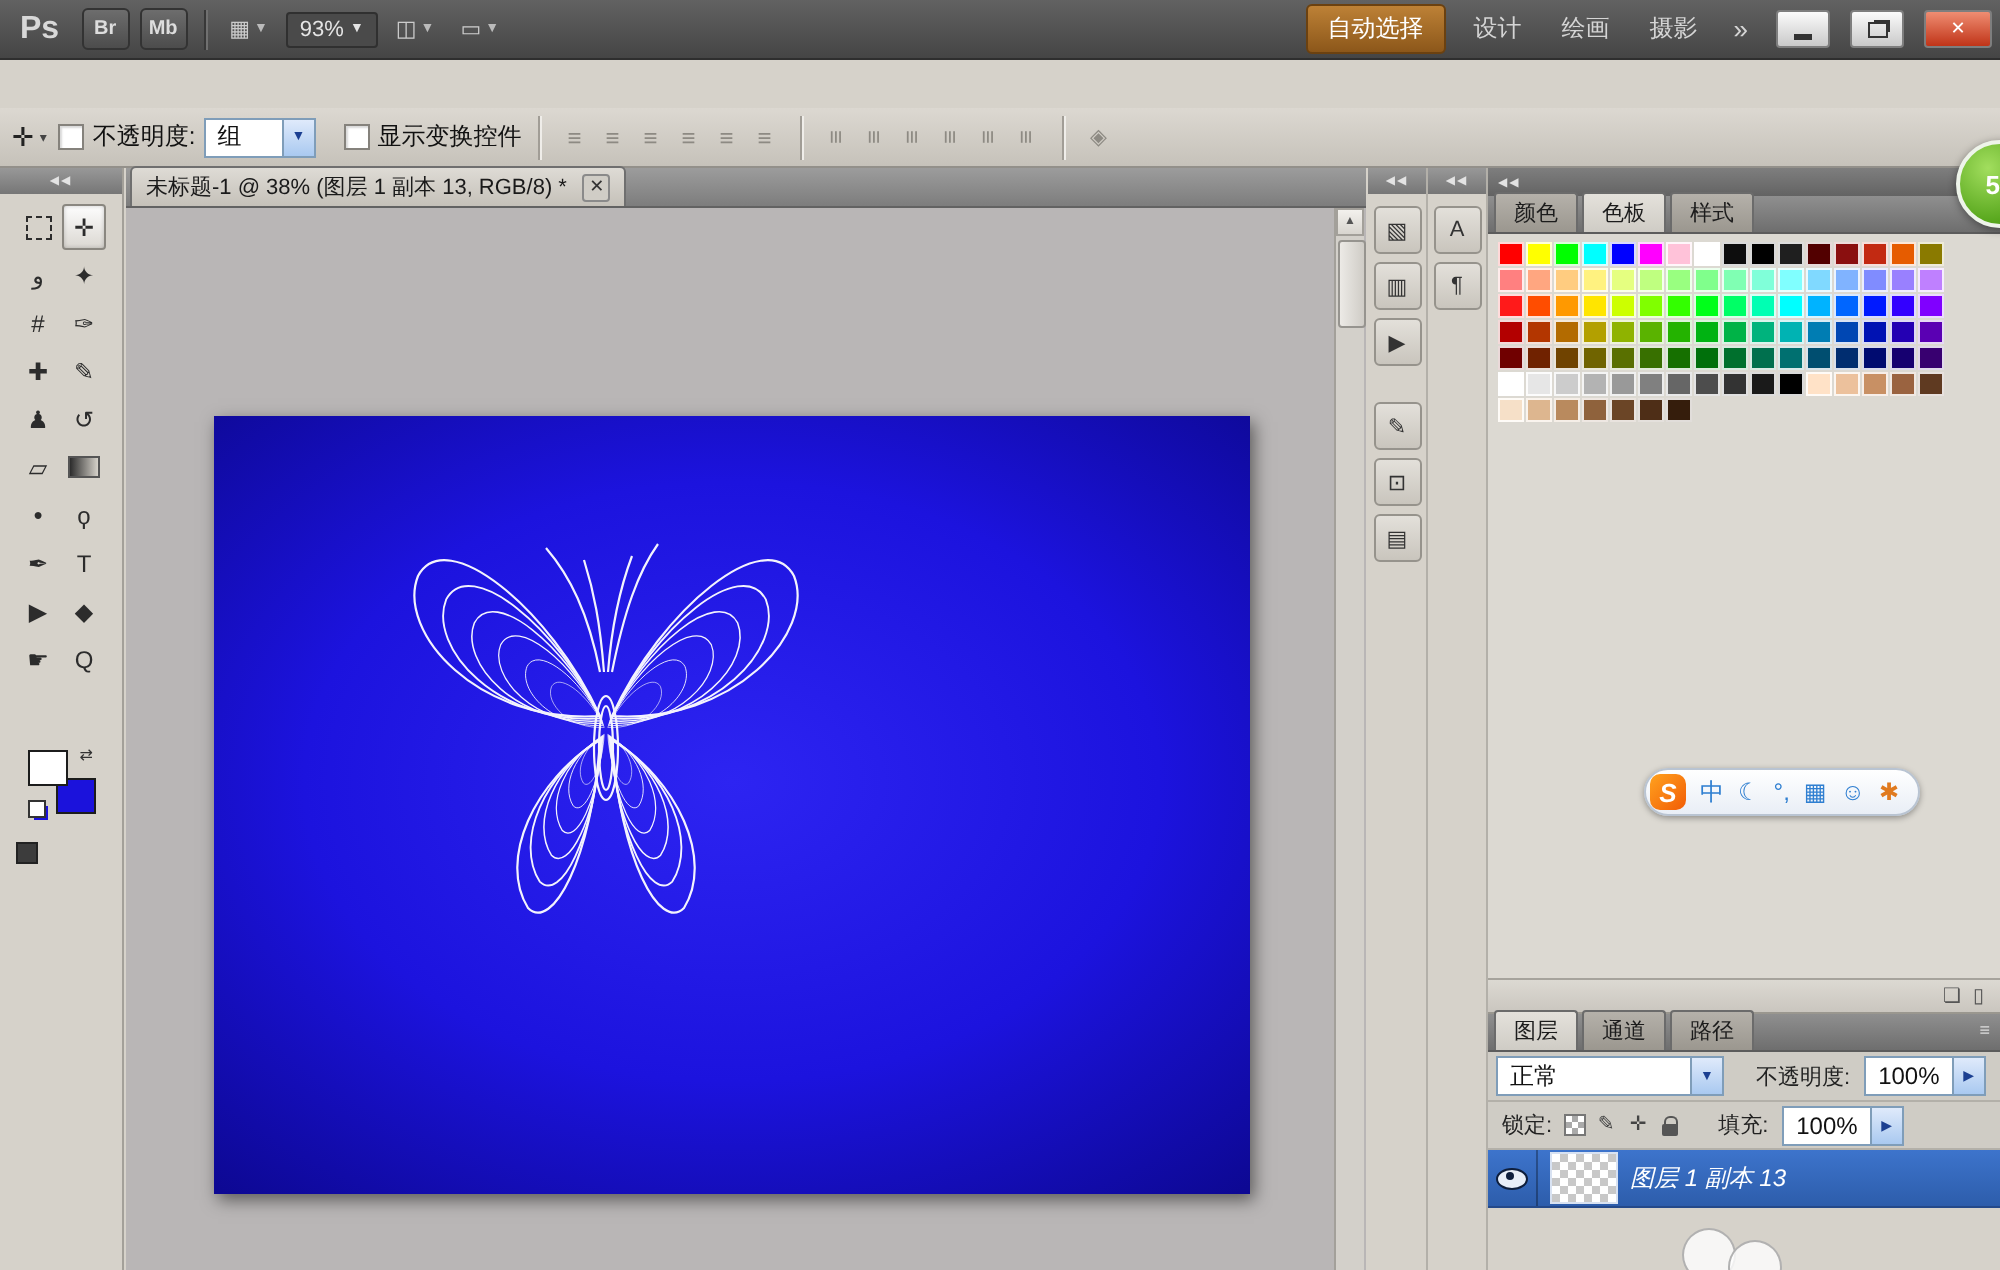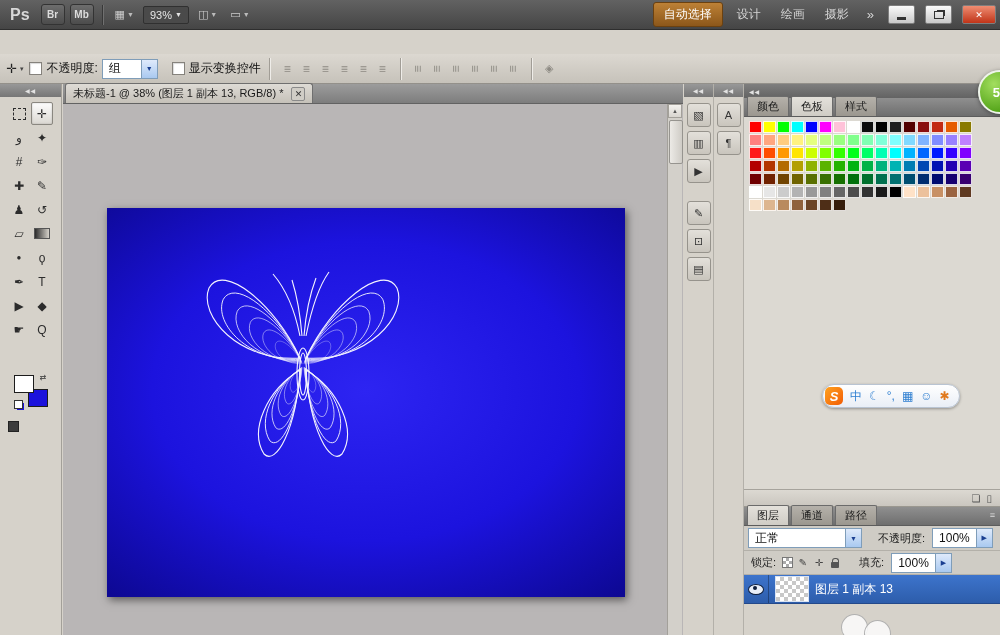--- a/index.html
+++ b/index.html
@@ -139,21 +139,21 @@
   #layerrow{height:28px;background:linear-gradient(#3d74cc,#2d5dab);display:flex;align-items:center;
             border-bottom:1px solid #24498a;}
   .eye-cell{width:24px;height:100%;display:flex;align-items:center;justify-content:center;
             border-right:1px solid rgba(0,0,0,.3);}
   .eye{width:14px;height:9px;border:1px solid #0e1e3c;border-radius:50%;position:relative;background:#e8eef8;}
   .eye::after{content:'';position:absolute;left:4px;top:1.5px;width:4px;height:4px;background:#0e1e3c;border-radius:50%;}
   .layer-thumb{width:32px;height:24px;margin:0 6px;border:1px solid #d8e2f2;background-color:#fff;
     background-image:linear-gradient(45deg,#c8c8c8 25%,transparent 25%,transparent 75%,#c8c8c8 75%),
                      linear-gradient(45deg,#c8c8c8 25%,transparent 25%,transparent 75%,#c8c8c8 75%);
     background-size:8px 8px;background-position:0 0,4px 4px;}
-  .layer-name{color:#fff;font-size:12px;}
+  .layer-name{color:#fff;font-size:12px;font-style:italic;}
   
   #sogou{position:absolute;left:822px;top:384px;height:22px;display:flex;align-items:center;gap:7px;
          background:linear-gradient(#ffffff,#e9eef6);border:1px solid #b9c4d2;border-radius:12px;
          padding:0 9px 0 2px;box-shadow:0 1px 3px rgba(0,0,0,.35);}
   .sogou-logo{width:18px;height:18px;border-radius:5px;background:linear-gradient(135deg,#ffa21f,#f25c05);
               color:#fff;font-weight:bold;font-style:italic;font-size:13px;display:flex;
               align-items:center;justify-content:center;}
   .sogou-item{color:#2f7fd1;font-size:12px;line-height:1;}
   .sogou-item.orange{color:#e07a1f;}
   #badge59{position:absolute;left:978px;top:70px;width:40px;height:40px;border-radius:50%;

